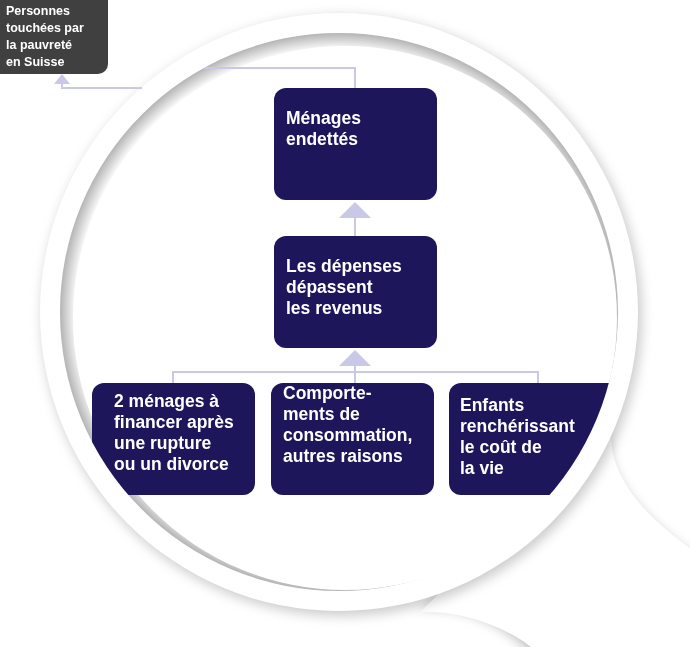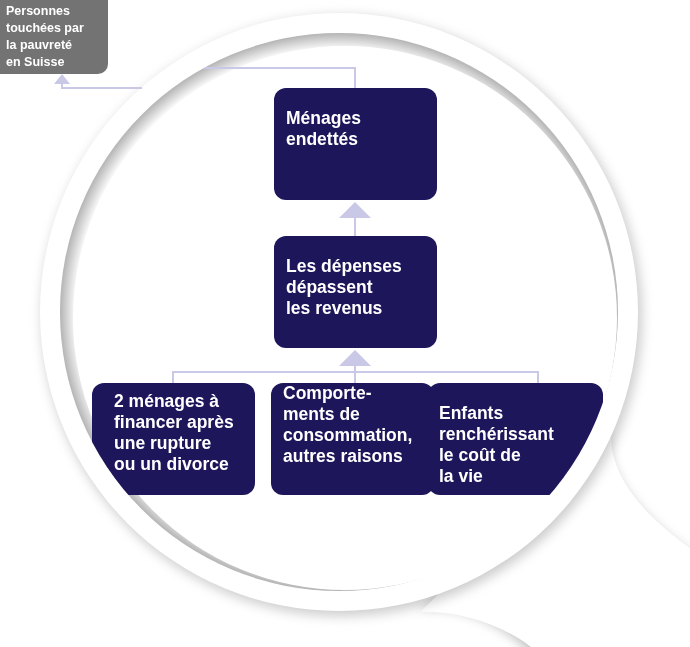--- a/index.html
+++ b/index.html
@@ -5,21 +5,21 @@
   html, body { margin:0; padding:0; background:#ffffff; }
   body { width:690px; height:647px; position:relative; overflow:hidden;
          font-family:"Liberation Sans", sans-serif; }
   #bg-svg { position:absolute; left:0; top:0; width:690px; height:647px; }
   .lens-content { position:absolute; left:0; top:0; width:690px; height:647px;
                   clip-path: circle(279px at 339px 312px); }
   .box { position:absolute; background:#1d165a; color:#ffffff; border-radius:12px;
          box-sizing:border-box; padding:20px 10px 10px 12px;
          font-weight:bold; font-size:17.5px; line-height:21px; white-space:pre-line; }
   .small-box { position:absolute; left:0; top:0; width:108px; height:74px;
-               background:#737373; color:#ffffff; border-radius:0 0 10px 0;
+               background:#404040; color:#ffffff; border-radius:0 0 10px 0;
                box-sizing:border-box; padding:3px 6px; font-weight:bold;
                font-size:12.5px; line-height:17px; white-space:pre-line;
                border-bottom-left-radius:0; }
 </style>
 </head>
 <body>
 
 <svg id="bg-svg" viewBox="0 0 690 647">
   <defs>
     <radialGradient id="innerShade" cx="339" cy="312" r="292" gradientUnits="userSpaceOnUse">
@@ -75,17 +75,17 @@
 dépassent
 les revenus</div>
   <div class="box" style="left:92px;top:383px;width:163px;height:112px;padding-left:22px;padding-top:8px;">2 ménages à
 financer après
 une rupture
 ou un divorce</div>
   <div class="box" style="left:271px;top:383px;width:163px;height:112px;padding-top:0;">Comporte-
 ments de
 consommation,
 autres raisons</div>
-  <div class="box" style="left:428px;top:383px;width:175px;height:112px;padding-top:20px;padding-left:11px;">Enfants
+  <div class="box" style="left:449px;top:383px;width:175px;height:112px;padding-top:12px;padding-left:11px;">Enfants
 renchérissant
 le coût de
 la vie</div>
 </div>
 
 </body></html>

